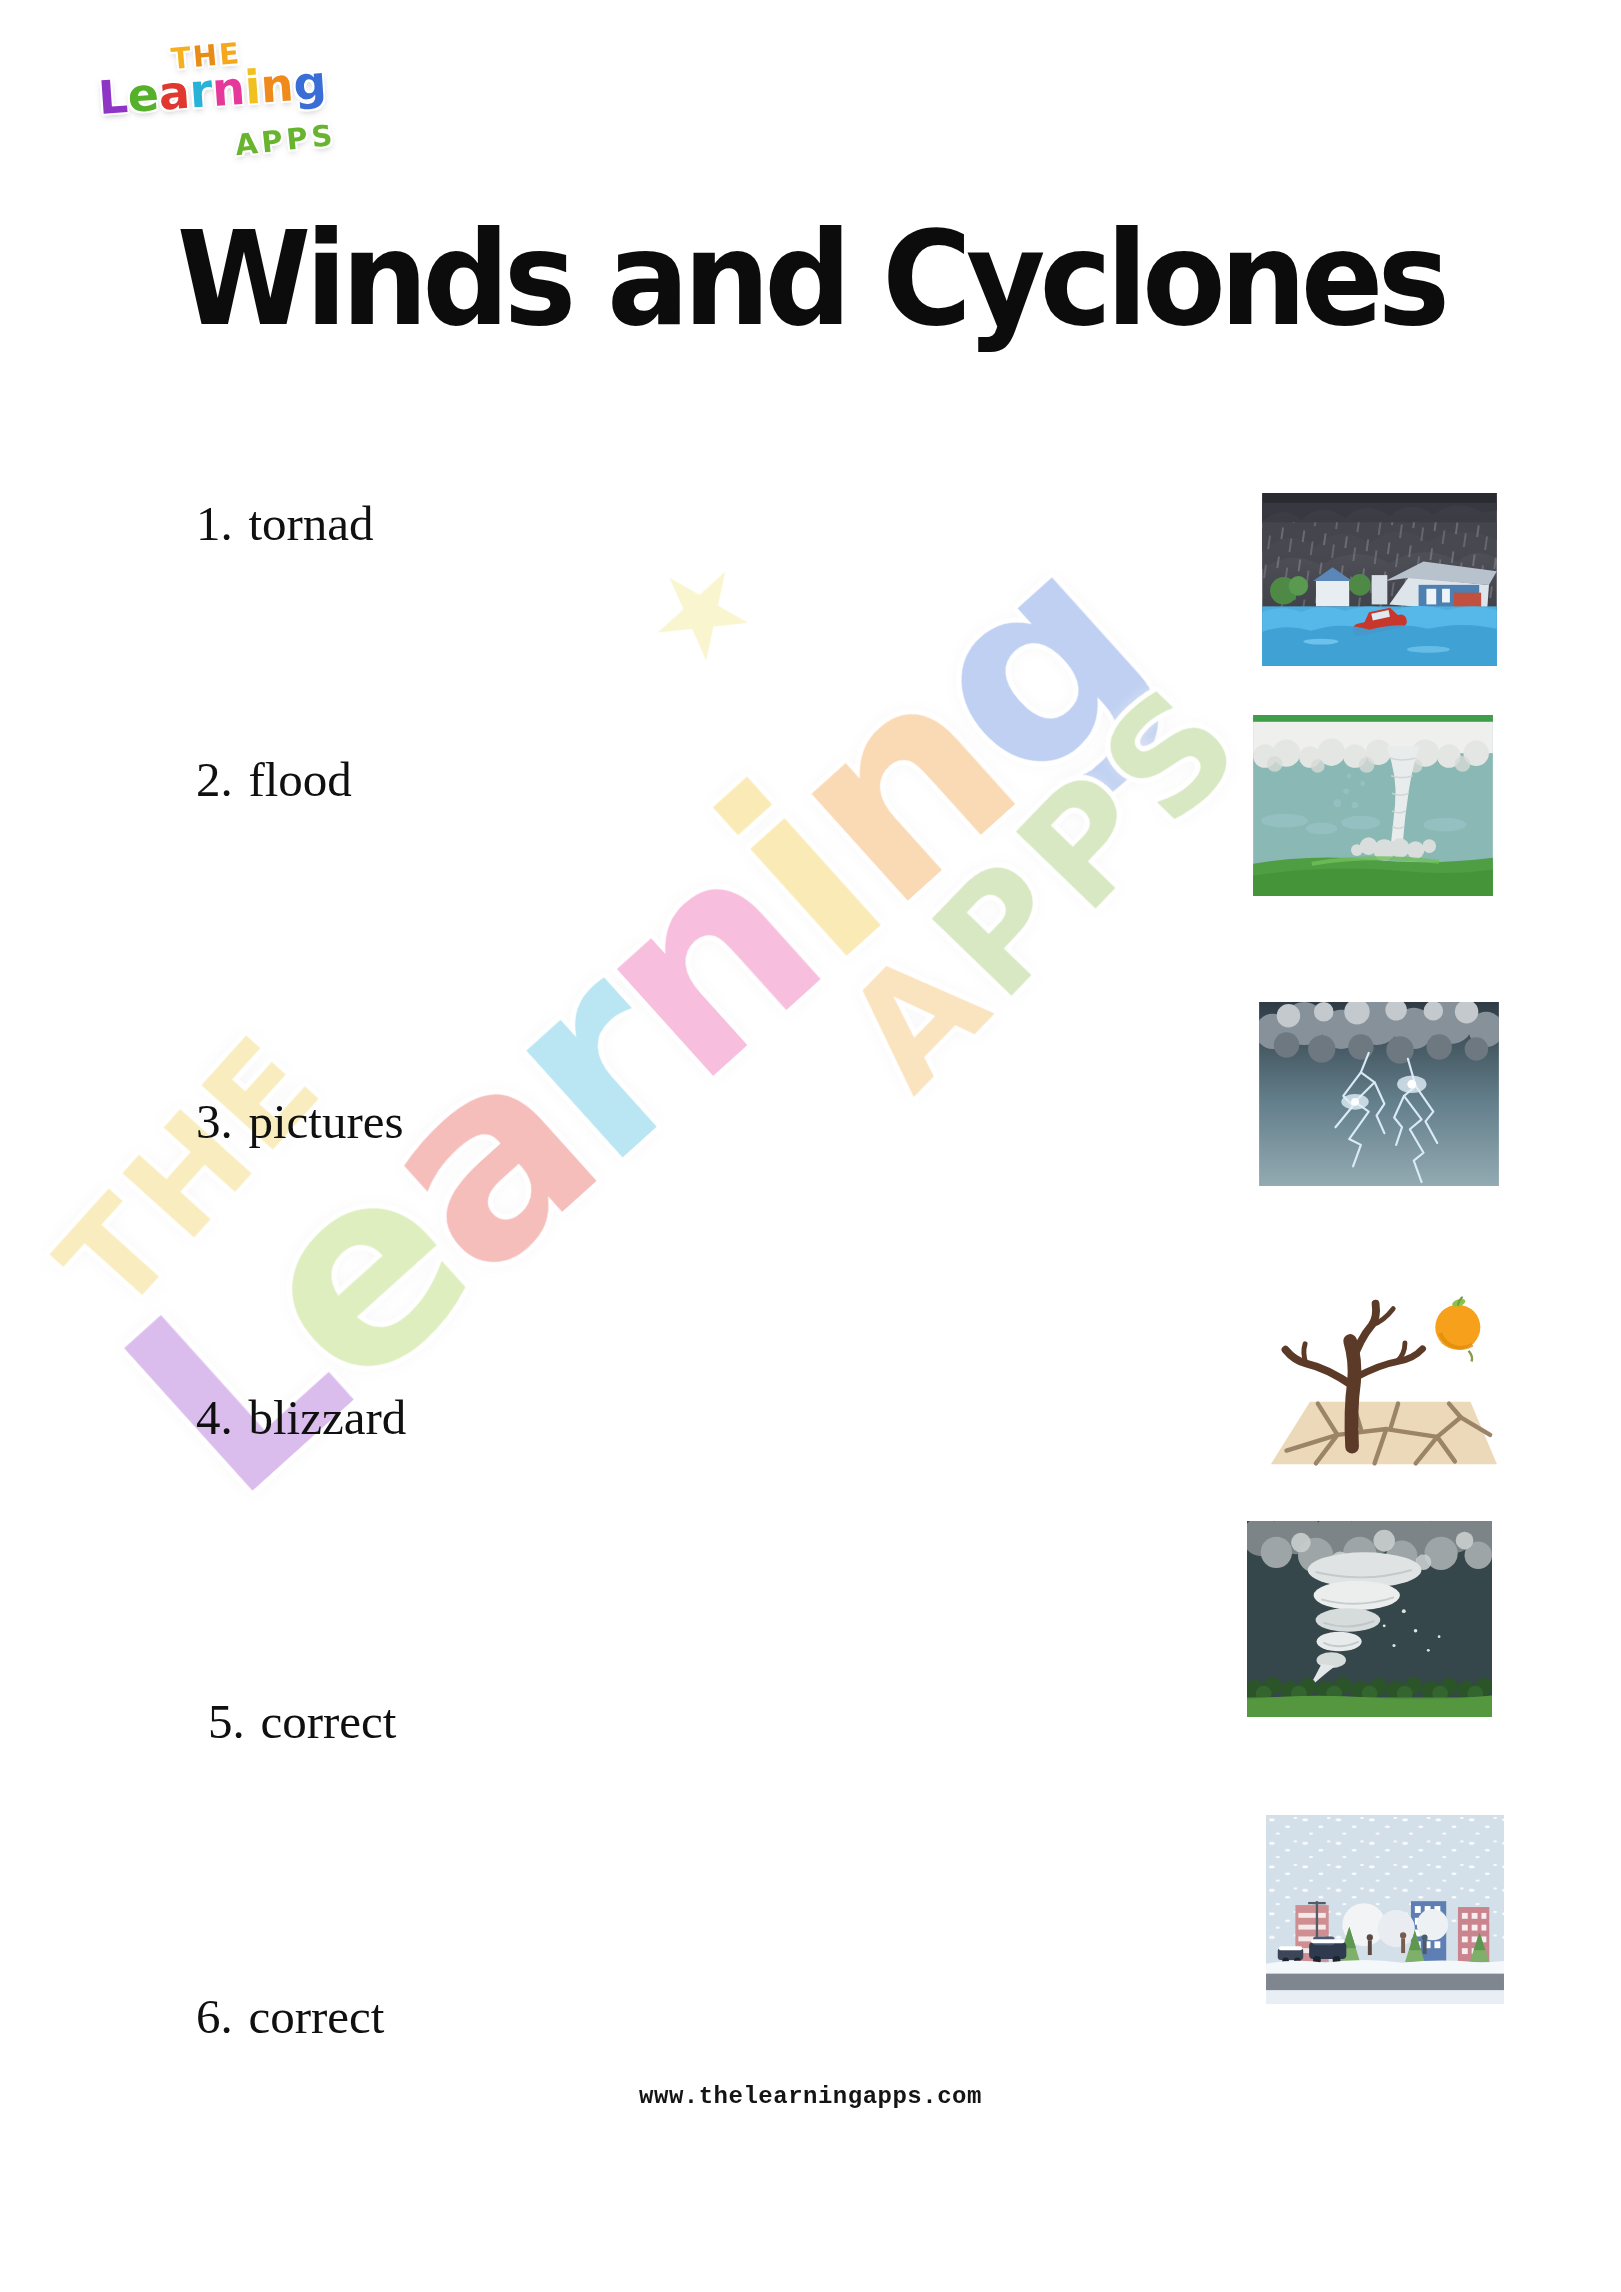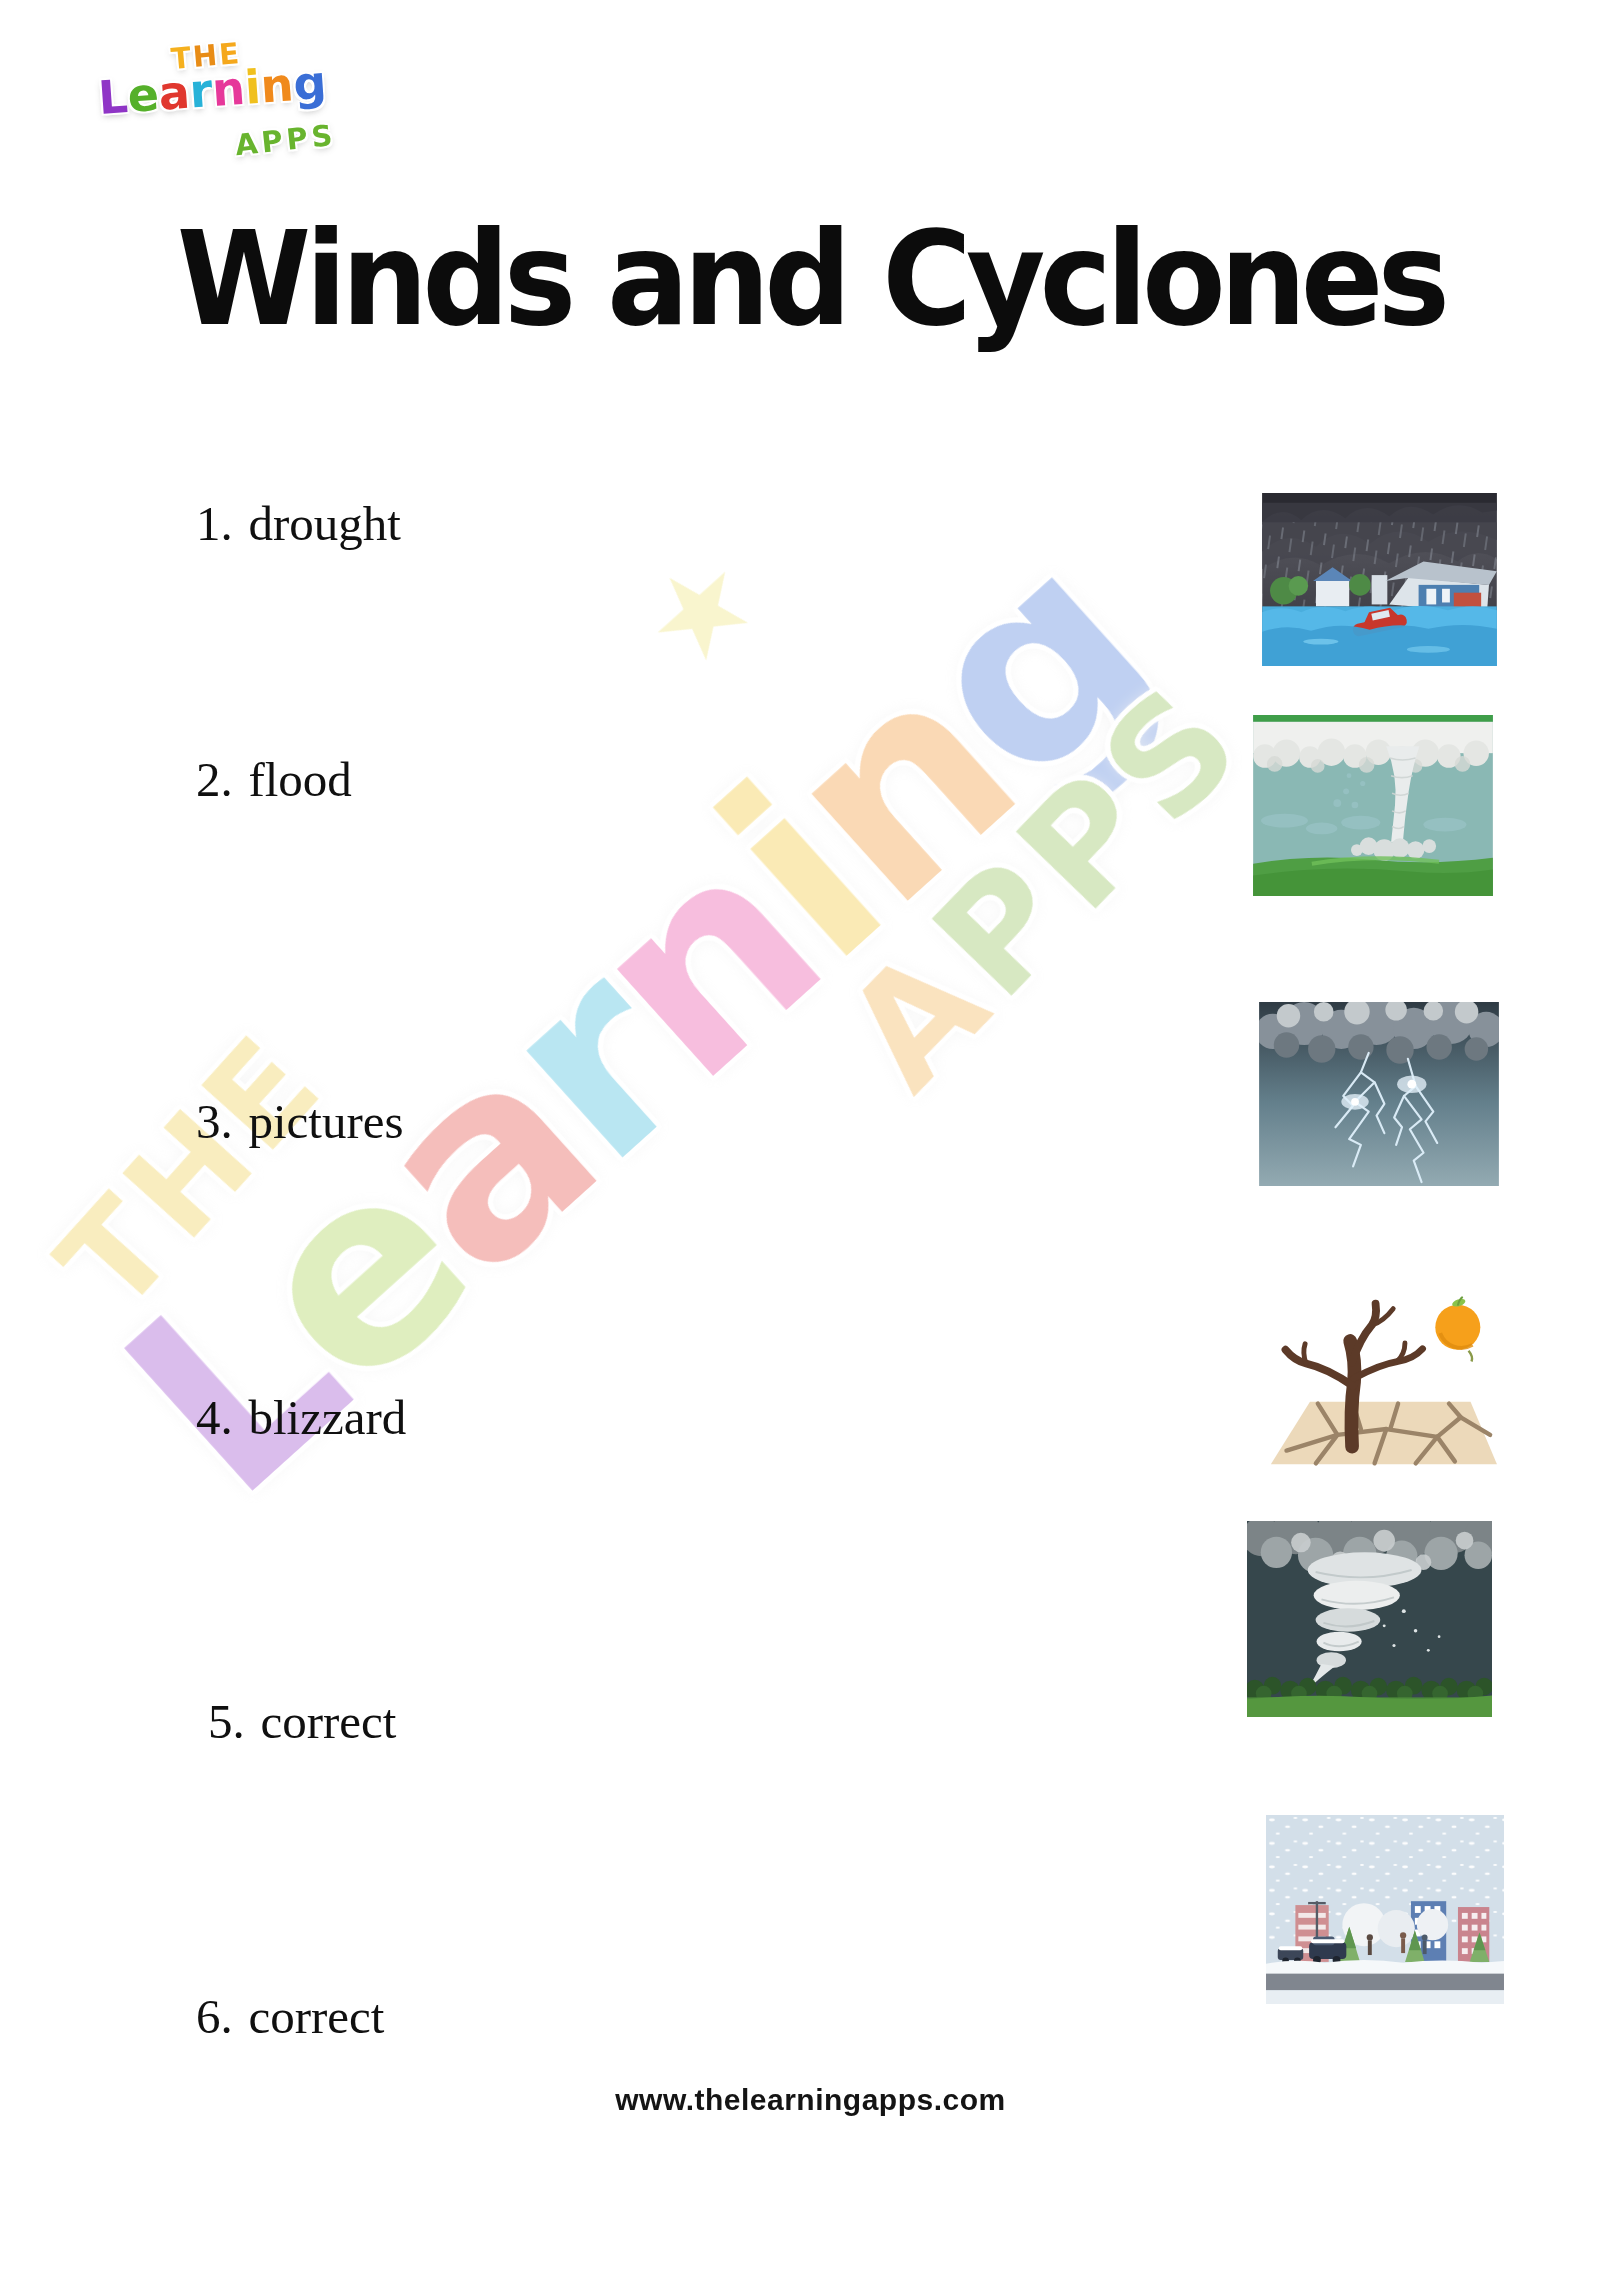--- a/index.html
+++ b/index.html
@@ -50,21 +50,21 @@
   .title{position:absolute;left:0;right:0;top:208px;text-align:center;z-index:2;
          font-family:"DejaVu Sans",sans-serif;font-weight:bold;font-size:122px;
          letter-spacing:-5.9px;color:#0c0c0c;transform:scaleY(1.06);}
   .question{position:absolute;left:157px;top:400px;font-size:48px;z-index:2;color:#101010;}
   .item{position:absolute;left:196px;font-size:49px;z-index:2;color:#101010;white-space:nowrap;}
   .item .num{margin-right:15.7px;}
   
   .pic{position:absolute;z-index:2;display:block;}
   
   .footer{position:absolute;left:0;right:0;top:2083px;text-align:center;z-index:2;
-          font-family:Liberation Sans, sans-serif;font-weight:bold;font-size:30px;
+          font-family:Liberation Mono, monospace;font-weight:bold;font-size:24px;
           letter-spacing:0.5px;color:#141414;}
 </style>
 </head>
 <body>
 
 <div class="page">
 
   <div class="watermark" aria-hidden="true">
     <div class="wm-the wm-outline"><span class="ch">T</span><span class="ch">H</span><span class="ch">E</span></div>
     <div class="wm-learning wm-outline"><span class="ch">L</span><span class="ch">e</span><span class="ch">a</span><span class="ch">r</span><span class="ch">n</span><span class="ch">i</span><span class="ch">n</span><span class="ch">g</span></div>
@@ -74,21 +74,21 @@
 
   <div class="logo">
     <div class="logo-the bubble"><span class="ch">T</span><span class="ch">H</span><span class="ch">E</span></div>
     <div class="logo-learning bubble"><span class="ch">L</span><span class="ch">e</span><span class="ch">a</span><span class="ch">r</span><span class="ch">n</span><span class="ch">i</span><span class="ch">n</span><span class="ch">g</span></div>
     <div class="logo-apps bubble"><span class="ch">A</span><span class="ch">P</span><span class="ch">P</span><span class="ch">S</span></div>
   </div>
 
   <div class="title">Winds and Cyclones</div>
 
   <div class="item" style="top:495px">
-    <span class="num">1.</span><span>drought</span>
+    <span class="num">1.</span><span>tornad</span>
   </div>
   <div class="item" style="top:751px">
     <span class="num">2.</span><span>flood</span>
   </div>
   <div class="item" style="top:1093px">
     <span class="num">3.</span><span>pictures</span>
   </div>
   <div class="item" style="top:1389px">
     <span class="num">4.</span><span>blizzard</span>
   </div>

